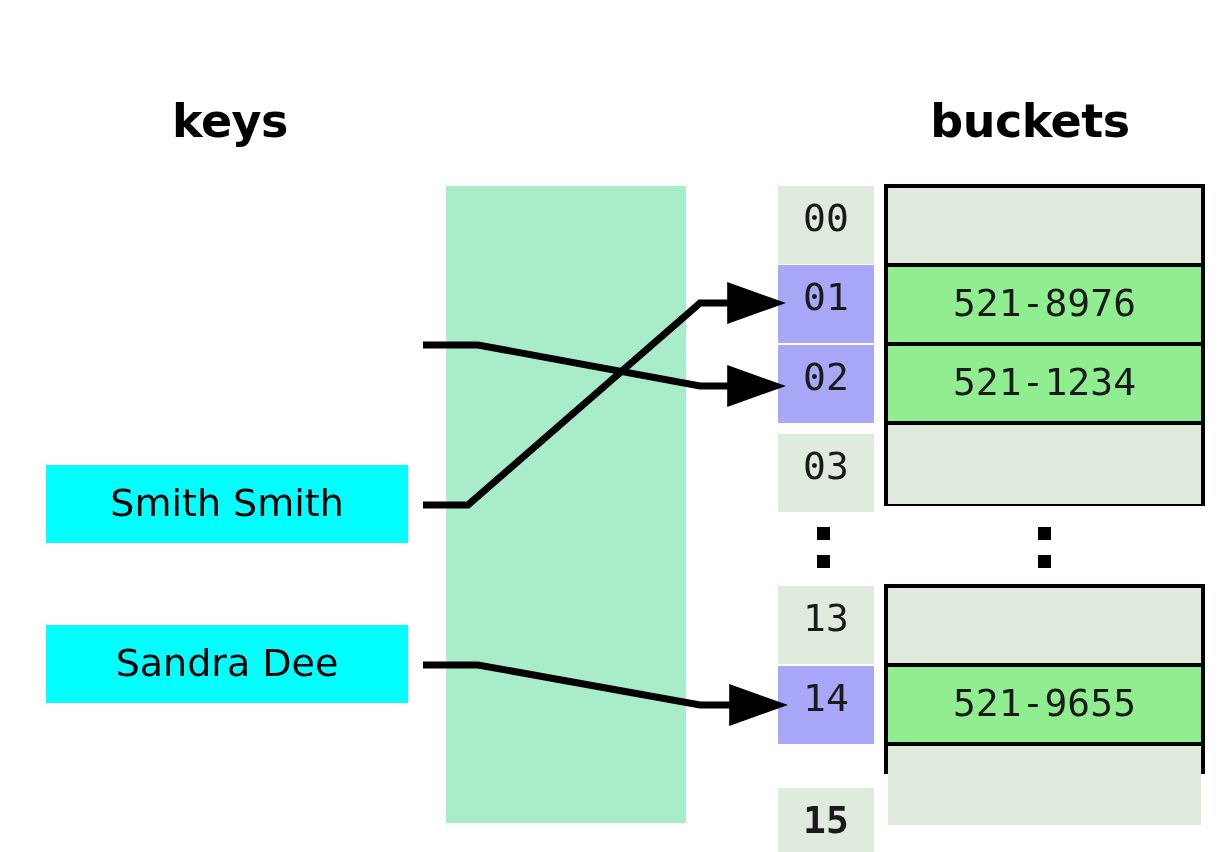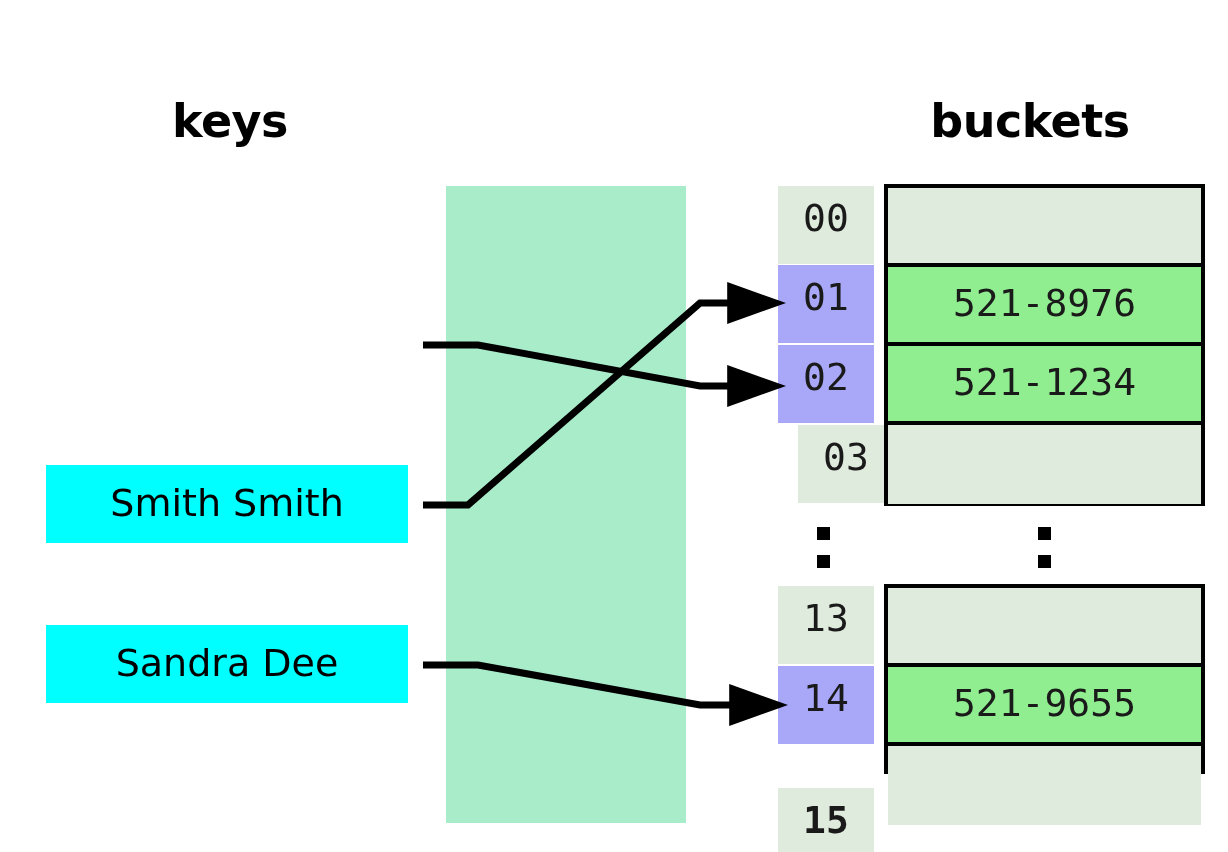--- a/index.html
+++ b/index.html
@@ -146,21 +146,21 @@
   <div class="col-heading" id="heading-buckets">buckets</div>
 
   <div id="hash-band"></div>
 
   <div class="key-box" id="key-1">Smith Smith</div>
   <div class="key-box" id="key-2">Sandra Dee</div>
 
   <div class="index-cell empty" style="top:186px;">00</div>
   <div class="index-cell filled" style="top:265px;">01</div>
   <div class="index-cell filled" style="top:345px;">02</div>
-  <div class="index-cell empty" style="top:425px;margin-left:20px;">03</div>
+  <div class="index-cell empty" style="top:434px;">03</div>
 
   <div class="index-cell empty" style="top:586px;">13</div>
   <div class="index-cell filled" style="top:666px;">14</div>
   <div class="index-cell empty" style="top:788px;font-weight:bold;">15</div>
 
   <div class="vdots" id="vdots-index">
     <i></i>
       <i class="second"></i>
   </div>
   <div class="vdots" id="vdots-bucket">

